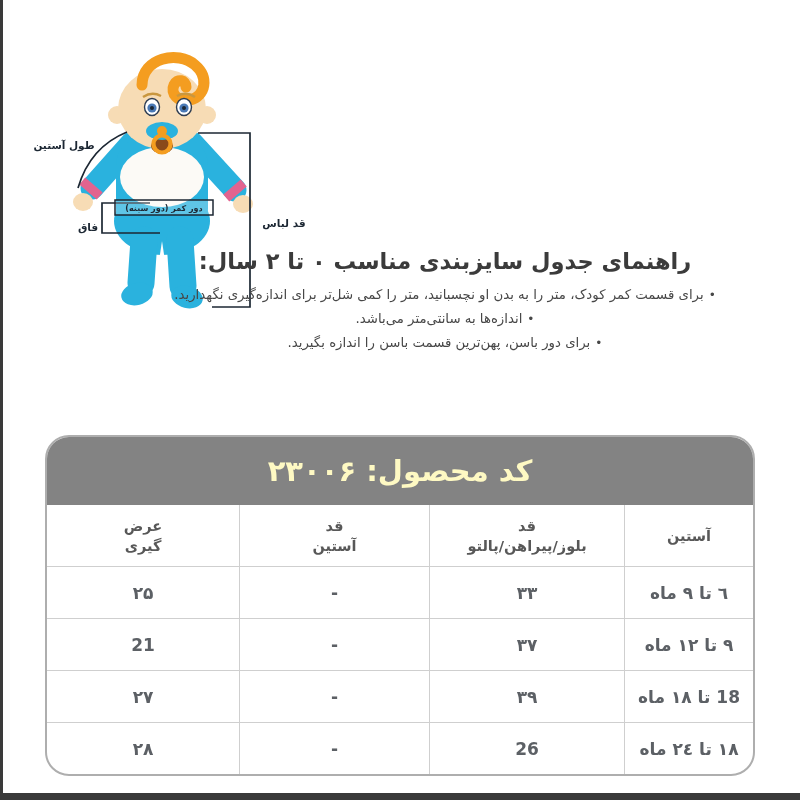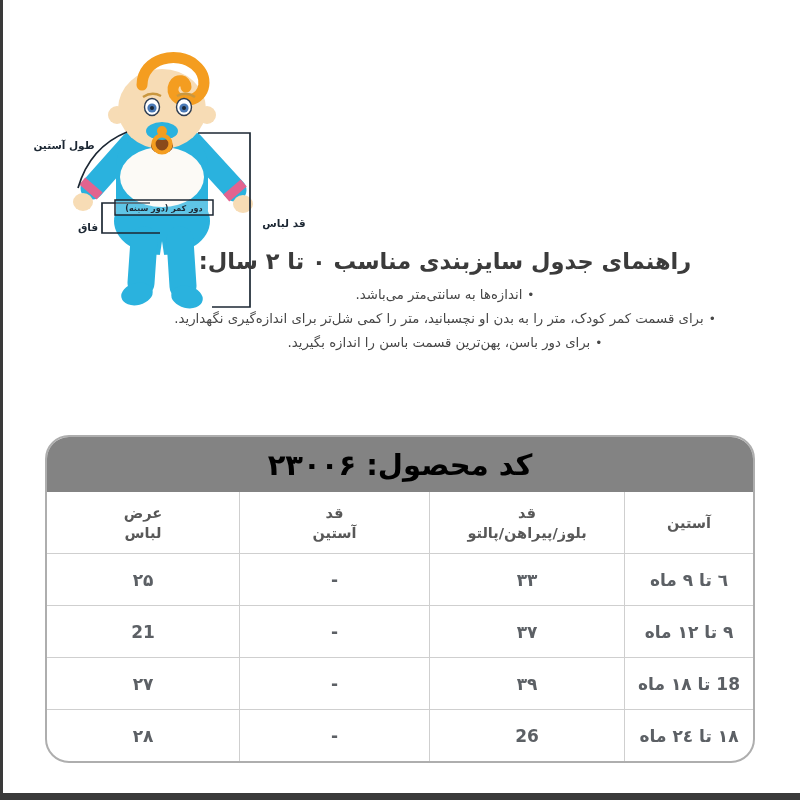--- a/index.html
+++ b/index.html
@@ -29,21 +29,21 @@
   }
   .guide .dot{margin-left:5px;font-size:12px;}
 
   
   .size-table{
     position:absolute;left:45px;top:435px;width:710px;
     direction:rtl;border:2px solid #aeaeae;border-radius:24px;
     overflow:hidden;box-sizing:border-box;background:#fff;
   }
   .code-band{
-    height:55px;background:#838383;color:#000000;
+    height:68px;background:#838383;color:#fef9c3;
     display:flex;align-items:center;justify-content:center;
     font-size:29px;font-weight:bold;
   }
   .trow{display:flex;align-items:stretch;}
   .trow > .tcell{
     display:flex;flex-direction:column;align-items:center;justify-content:center;
     box-sizing:border-box;
   }
   .trow > .tcell + .tcell{border-right:1px solid #cfcfcf;}
   .head-row{height:61px;}
@@ -109,22 +109,22 @@
     <rect x="95" y="155" width="98" height="15" fill="rgba(255,255,255,0.25)" stroke="#1c2733" stroke-width="1.5"></rect>
 
     <text x="144" y="166" text-anchor="middle" font-size="8" font-weight="bold" fill="#1c2733" direction="rtl">دور کمر (دور سینه)</text>
     <text x="44" y="104" text-anchor="middle" class="measure-label" direction="rtl">طول آستین</text>
     <text x="68" y="186" text-anchor="middle" class="measure-label" direction="rtl">فاق</text>
     <text x="264" y="182" text-anchor="middle" class="measure-label" direction="rtl">قد لباس</text>
   </svg>
 
   <div class="guide">
     <h1>راهنمای جدول سایزبندی مناسب ۰ تا ۲ سال:</h1>
+    <div class="bullet-line"><span class="dot">•</span><span>برای قسمت کمر کودک، متر را به بدن او نچسبانید، متر را کمی شل‌تر برای اندازه‌گیری نگهدارید.</span></div>
     <div class="bullet-line"><span class="dot">•</span><span>اندازه‌ها به سانتی‌متر می‌باشد.</span></div>
-    <div class="bullet-line"><span class="dot">•</span><span>برای قسمت کمر کودک، متر را به بدن او نچسبانید، متر را کمی شل‌تر برای اندازه‌گیری نگهدارید.</span></div>
     <div class="bullet-line"><span class="dot">•</span><span>برای دور باسن، پهن‌ترین قسمت باسن را اندازه بگیرید.</span></div>
   </div>
 
   <div class="size-table">
     <div class="code-band">
       <span>کد محصول: ۲۳۰۰۶</span>
     </div>
 
     <div class="trow head-row">
       <div class="tcell col-size">
@@ -134,21 +134,21 @@
       <div class="tcell col-blouse">
         <span>قد</span>
         <span>بلوز/پیراهن/پالتو</span>
       </div>
       <div class="tcell col-sleeve">
         <span>قد</span>
         <span>آستین</span>
       </div>
       <div class="tcell col-width">
         <span>عرض</span>
-        <span>لباس</span>
+        <span>گیری</span>
       </div>
     </div>
 
     <div class="trow data-row">
       <div class="tcell col-size">٦ تا ٩ ماه</div>
       <div class="tcell col-blouse">۳۳</div>
       <div class="tcell col-sleeve">-</div>
       <div class="tcell col-width">۲۵</div>
     </div>
     <div class="trow data-row">

